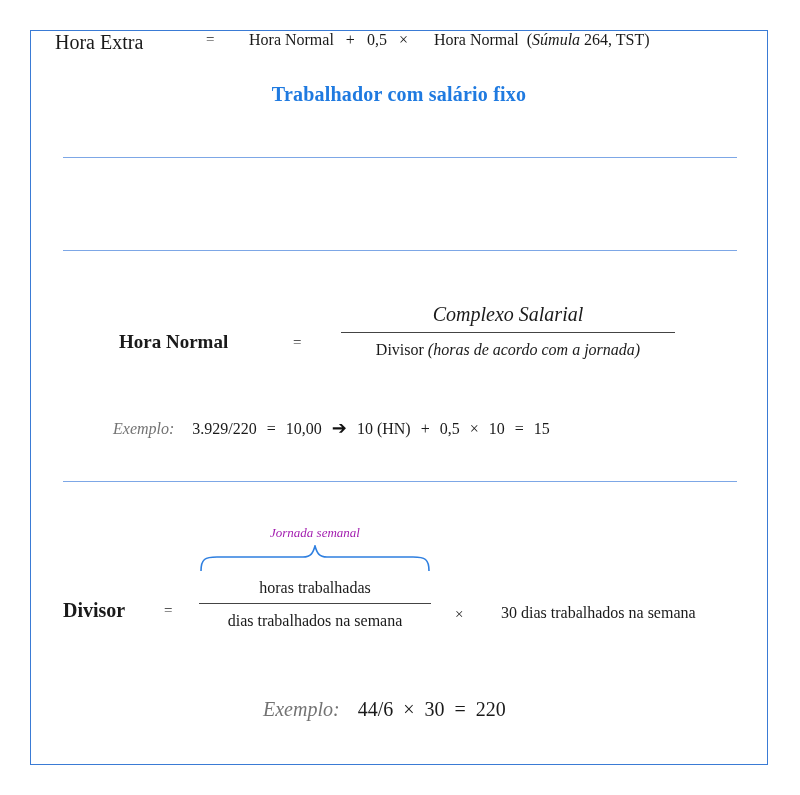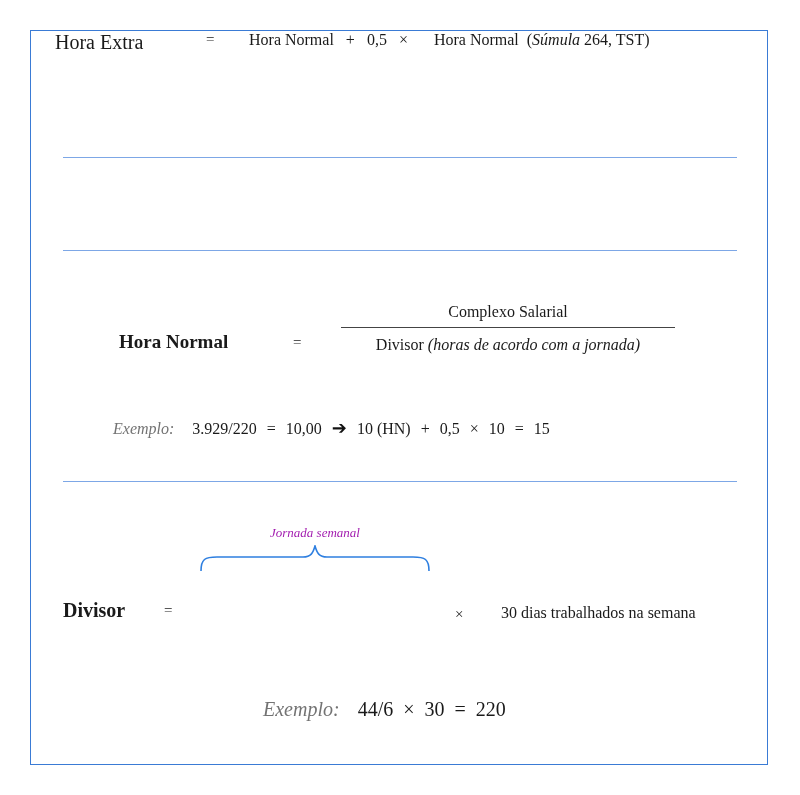--- a/index.html
+++ b/index.html
@@ -81,22 +81,23 @@
     font-size: 15px;
   }
   .frac1 {
     position: absolute;
     left: 310px;
     top: 272px;
     width: 334px;
     text-align: center;
   }
   .frac1 .num {
-    font-size: 16px;
+    font-size: 20px;
     padding-bottom: 6px;
+    font-style: italic;
   }
   .frac1 .bar {
     height: 1px;
     background: #444;
     width: 100%;
   }
   .frac1 .den {
     font-size: 16px;
     padding-top: 8px;
   }
@@ -189,20 +190,21 @@
     font-size: 20px;
     white-space: nowrap;
   }
   .example2 .s { margin: 0 10px; }
 </style>
 </head>
 <body>
 
 <div class="card">
 
+  <div class="title">Trabalhador com salário fixo</div>
 
   <div class="divider d1"></div>
 
   <div class="lbl-hora-extra">Hora Extra</div>
   <div class="eq1">=</div>
   <div class="r1-expr">
     <span>Hora Normal</span><span class="op">+</span><span>0,5</span><span class="op">×</span><span class="gap">Hora Normal</span><span style="margin-left:8px;">(</span><span class="sumula">Súmula</span><span> 264, TST)</span>
   </div>
 
   <div class="divider d2"></div>
@@ -224,20 +226,25 @@
   <div class="jornada">Jornada semanal</div>
   <div class="brace">
     <svg width="232" height="26" viewBox="0 0 232 26" fill="none" xmlns="http://www.w3.org/2000/svg">
       <path d="M2 26 C2 14, 6 12, 18 12 L104 12 C112 12, 114 8, 116 1 C118 8, 120 12, 128 12 L214 12 C226 12, 230 14, 230 26" stroke="#2e7fe0" stroke-width="1.6" fill="none" stroke-linecap="round"></path>
     </svg>
   </div>
 
   <div class="lbl-divisor">Divisor</div>
   <div class="eq3">=</div>
 
+  <div class="frac2">
+    <div class="num">horas trabalhadas</div>
+    <div class="bar"></div>
+    <div class="den">dias trabalhados na semana</div>
+  </div>
 
   <div class="times3">×</div>
   <div class="tail3">30 dias trabalhados na semana</div>
 
   <div class="example2">
     <span class="ex-label">Exemplo:</span><span>44/6</span><span class="s">×</span><span>30</span><span class="s">=</span><span>220</span>
   </div>
 
 </div>
 

